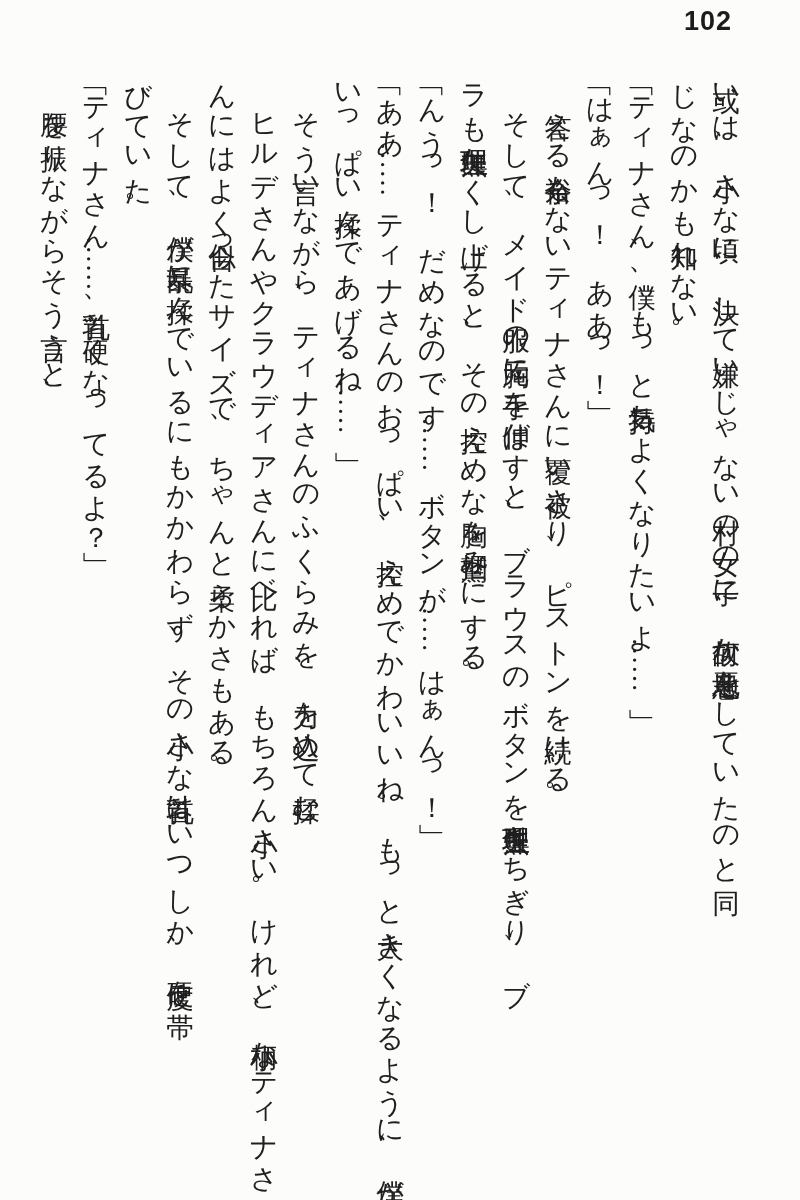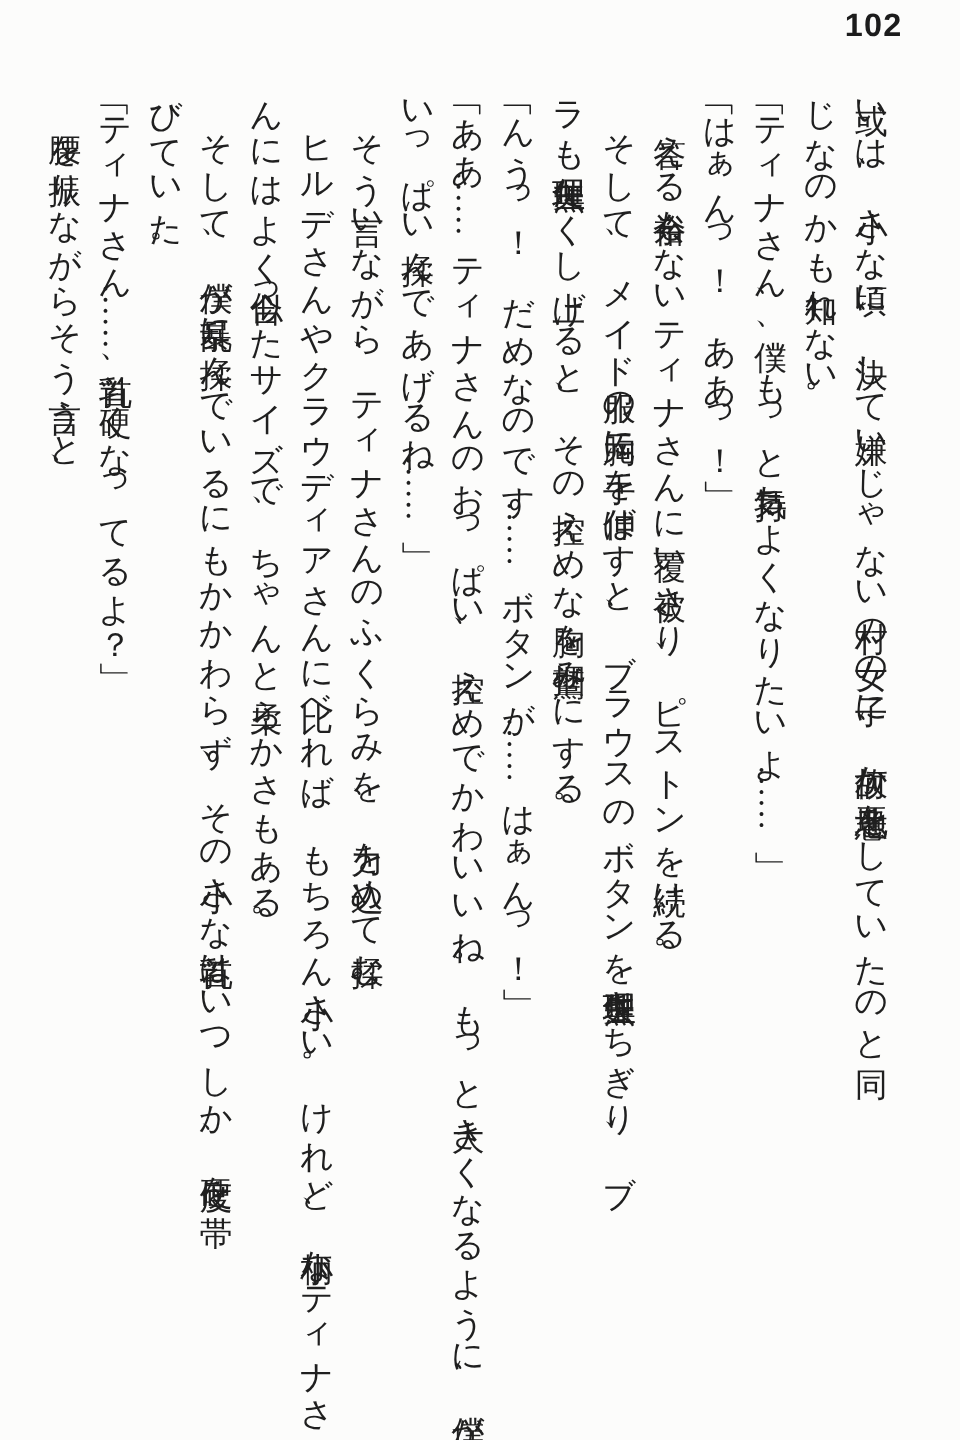--- a/index.html
+++ b/index.html
@@ -13,21 +13,21 @@
     background: #fcfcfb;
     overflow: hidden;
   }
   .page {
     position: absolute;
     inset: 0;
   }
   .page-number {
     position: absolute;
     top: 6px;
-    right: 48px;
+    right: 68px;
     font-family: "Liberation Sans", "DejaVu Sans", sans-serif;
     font-size: 27px;
     font-weight: 600;
     letter-spacing: 1px;
     color: #1c1c1c;
     text-align: right;
   }
   .text-block {
     position: absolute;
     top: 65px;

